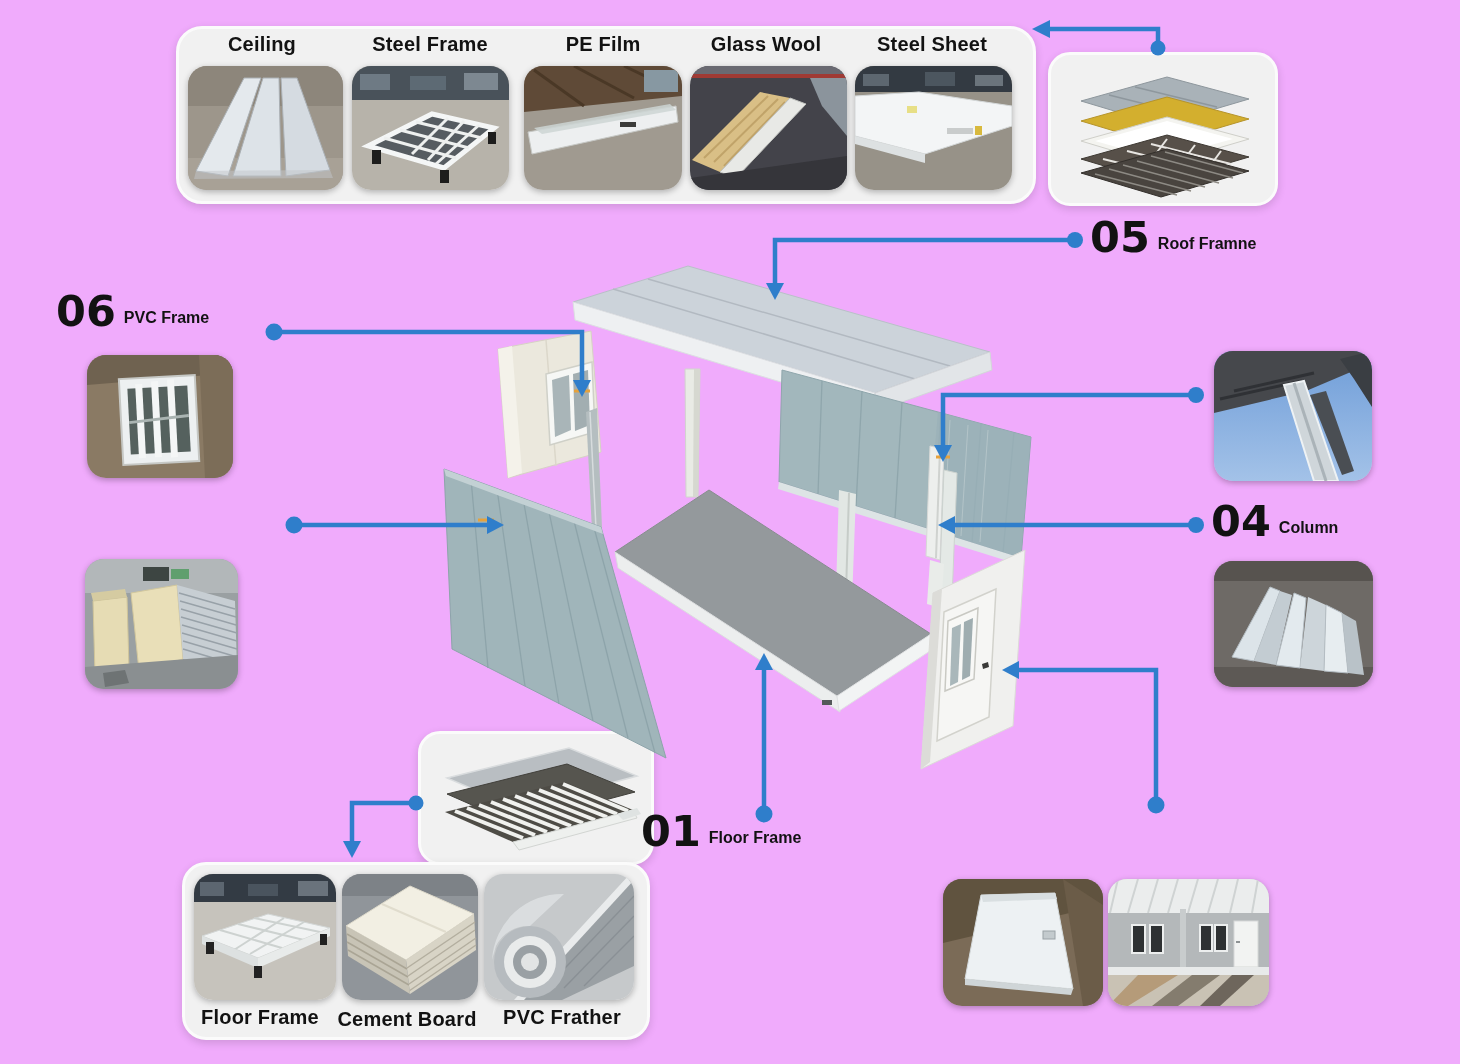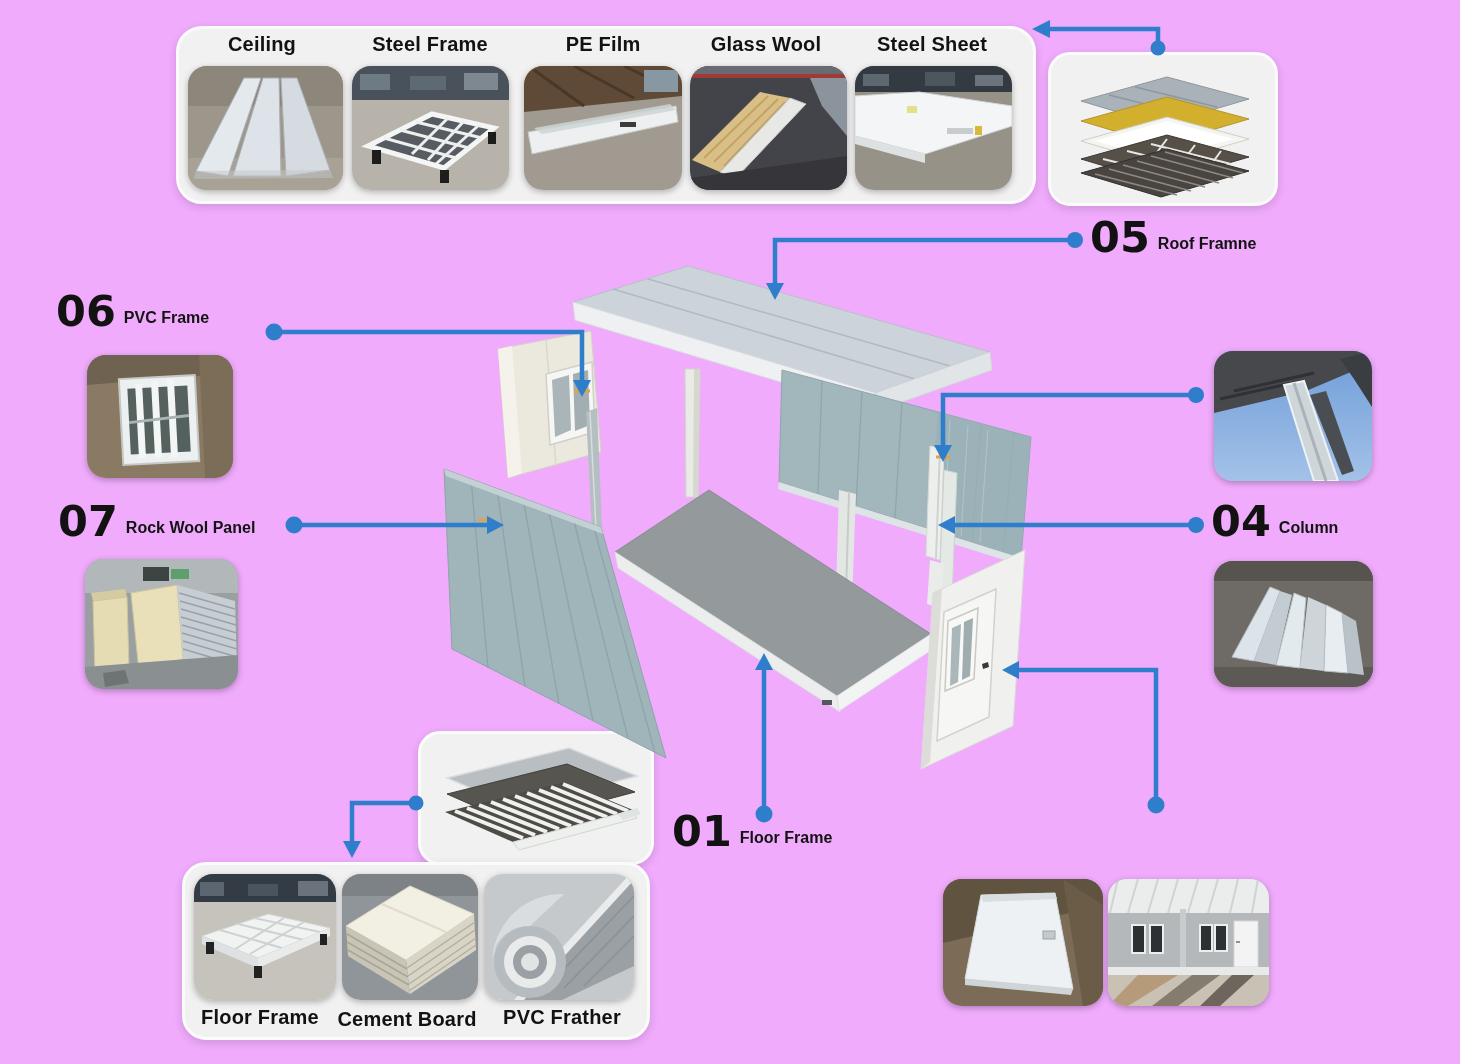--- a/index.html
+++ b/index.html
@@ -357,25 +357,21 @@
     <span class="lbl">Roof Framne</span>
   </div>
   <div class="callout" style="left:1211px;top:502px;">
     <span class="num">04</span>
     <span class="lbl">Column</span>
   </div>
   <div class="callout" style="left:56px;top:292px;">
     <span class="num">06</span>
     <span class="lbl">PVC Frame</span>
   </div>
-  <div class="callout" style="left:58px;top:502px;">
-    <span class="num">07</span>
-    <span class="lbl">Rock Wool Panel</span>
-  </div>
-  <div class="callout" style="left:672px;top:812px;">
+  <div class="callout" style="left:641px;top:812px;">
     <span class="num">01</span>
     <span class="lbl">Floor Frame</span>
   </div>
 
   <svg id="scene" width="1460" height="1064" viewBox="0 0 1460 1064">
 
     <g>
       <polygon points="573,302 688,266 990,352 875,393" fill="#ccd3da" stroke="#b9c0c8" stroke-width="1"></polygon>
       <line x1="613" y1="289" x2="915" y2="379" stroke="#b2b9c1" stroke-width="1.5"></line>
       <line x1="648" y1="279" x2="950" y2="366" stroke="#b2b9c1" stroke-width="1.5"></line>

